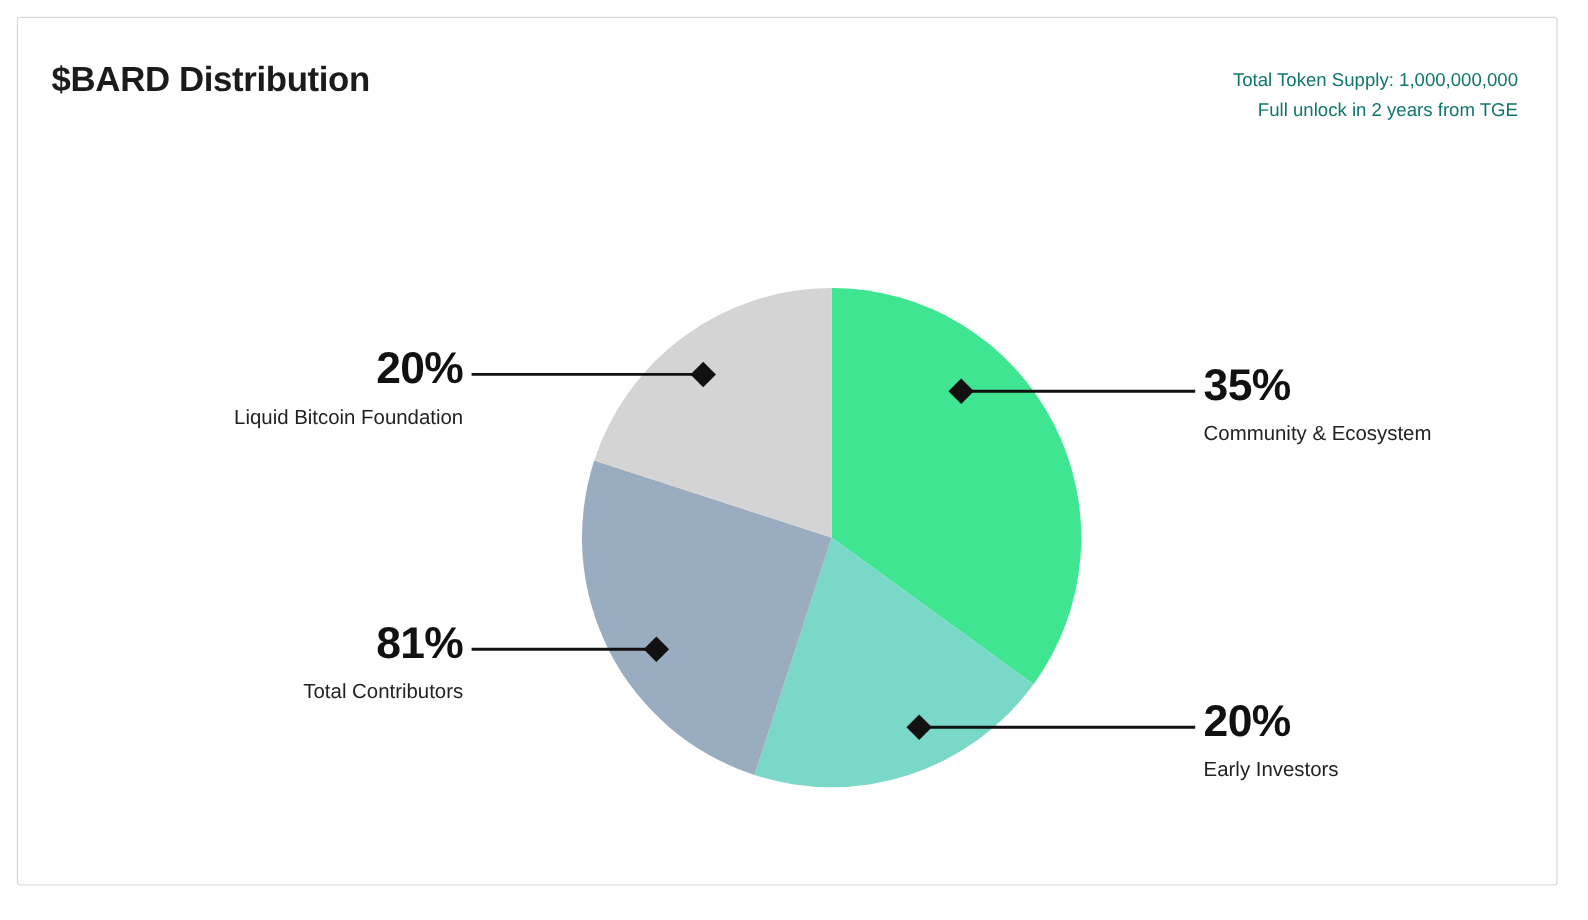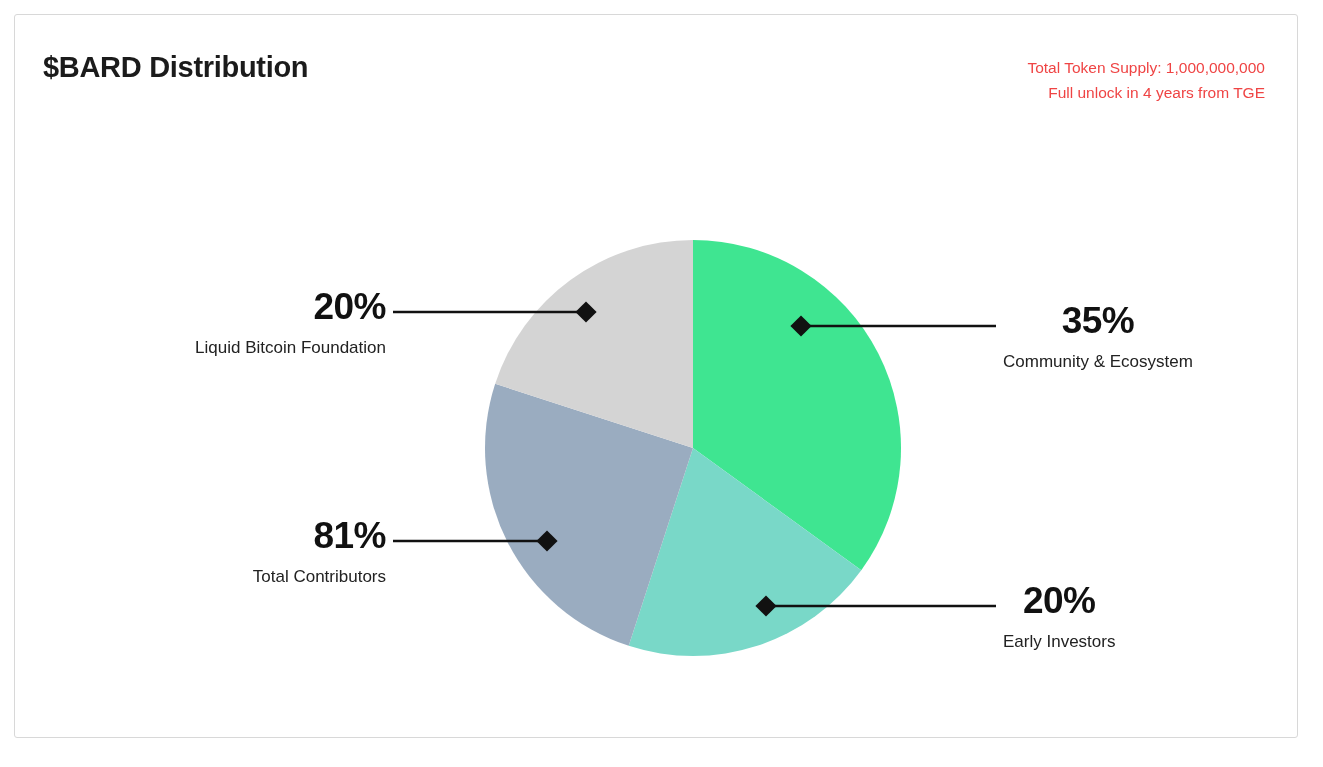--- a/index.html
+++ b/index.html
@@ -33,21 +33,21 @@
     font-weight: bold;
     color: #1b1b1b;
     letter-spacing: -0.3px;
     white-space: nowrap;
   }
   .meta {
     position: absolute;
     right: 32px;
     top: 40px;
     text-align: right;
-    color: #ef4444;
+    color: #0f766e;
     font-size: 15.5px;
     line-height: 25px;
     white-space: nowrap;
   }
   .chart-area {
     position: absolute;
     left: 0;
     top: 0;
     width: 1291px;
     height: 722px;
@@ -70,33 +70,33 @@
     display: block;
   }
   .callout .nm {
     font-size: 17px;
     font-weight: normal;
     color: #222222;
     line-height: 24px;
     display: block;
     margin-top: 9px;
   }
-  .callout.right { text-align: center; }
+  .callout.right { text-align: left; }
   .callout.left  { text-align: right; }
 </style>
 </head>
 <body>
 
 <div class="card">
 
   <div class="page-title">$BARD Distribution</div>
 
   <div class="meta">
     <div>Total Token Supply: 1,000,000,000</div>
-    <div>Full unlock in 4 years from TGE</div>
+    <div>Full unlock in 2 years from TGE</div>
   </div>
 
   <div class="chart-area">
 
     <svg class="chart-svg" width="1291" height="722" viewBox="0 0 1291 722">
 
       <path d="M 678 433 L 678.00 225.00 A 208 208 0 0 1 846.28 555.26 Z" fill="#3fe591"></path>
 
       <path d="M 678 433 L 846.28 555.26 A 208 208 0 0 1 613.72 630.82 Z" fill="#79d8c8"></path>
 

